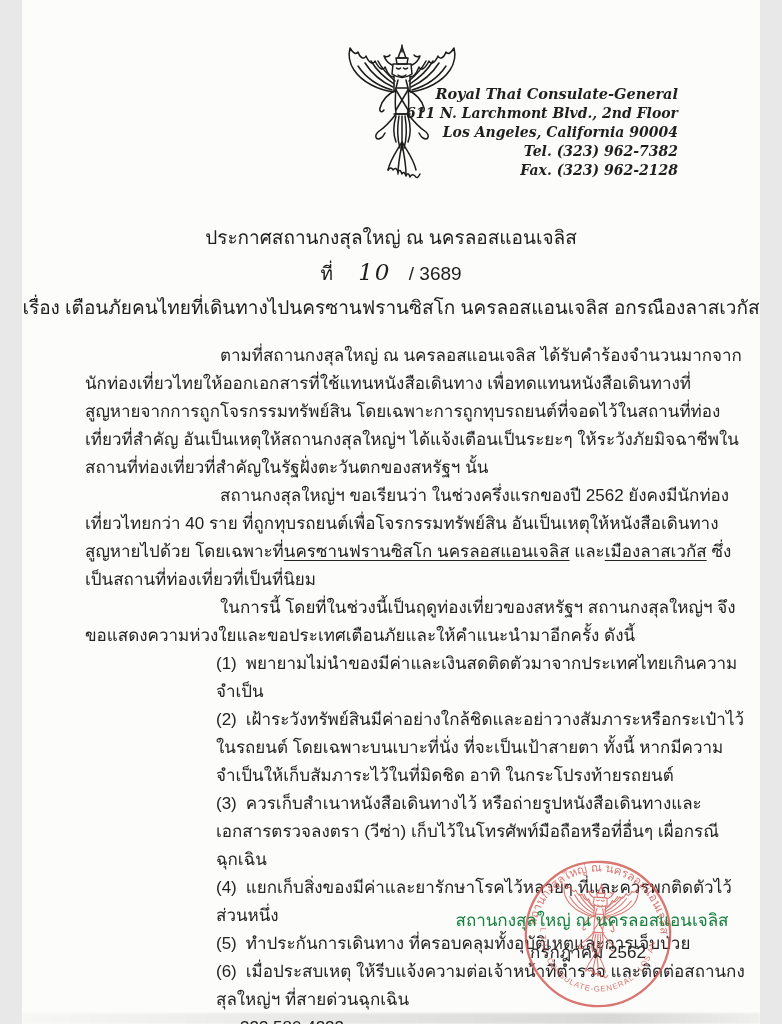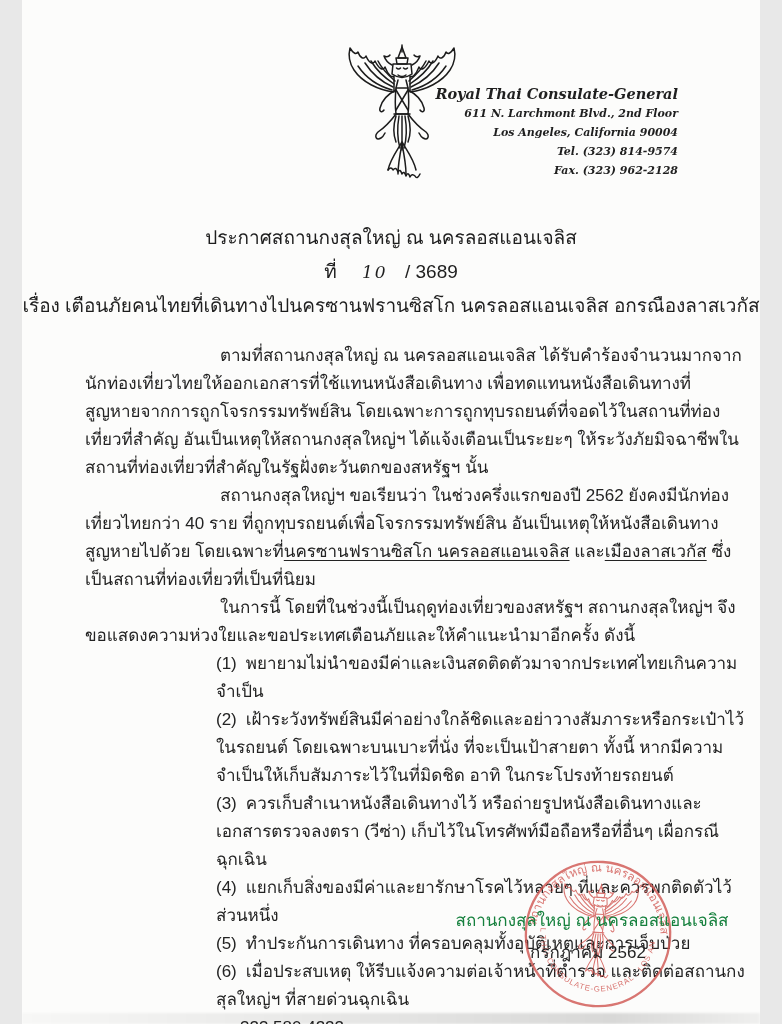--- a/index.html
+++ b/index.html
@@ -16,29 +16,29 @@
   .garuda{position:absolute;left:316px;top:42px;width:128px;height:138px;color:#1c1c1c;}
   
   .letterhead{
     position:absolute;top:84px;right:82px;
     text-align:right;
     font-family:"DejaVu Serif","Liberation Serif",serif;
     font-style:italic;
     color:#1f1f1f;
   }
   .letterhead .org{font-size:14.5px;font-weight:700;line-height:20px;}
-  .letterhead .line{font-size:11px;font-weight:600;line-height:19px;}
+  .letterhead .line{font-size:14px;font-weight:600;line-height:19px;}
   
   .title-block{position:absolute;top:222px;left:0;right:0;text-align:center;}
   .title-line{font-size:19px;line-height:32px;white-space:nowrap;color:#1e1e1e;}
   .doc-no{font-size:19px;line-height:32px;margin:2px 0 2px 0;color:#1e1e1e;}
   .doc-no .prefix{margin-right:20px;}
   .doc-no .handwritten{
     font-family:"DejaVu Serif","Liberation Serif",serif;
-    font-style:italic;font-size:17px;letter-spacing:2px;margin-right:12px;
+    font-style:italic;font-size:23px;letter-spacing:2px;margin-right:12px;
   }
   
   .body-text{
     position:absolute;top:342px;left:63px;width:660px;
     font-size:17px;line-height:28px;color:#232323;
     overflow-wrap:anywhere;
   }
   .para{margin:0;text-indent:135px;}
   .u{text-decoration:underline;text-underline-offset:3px;}
   .list{margin:0;}
@@ -109,21 +109,21 @@
 
       <path d="M64,98 C58,108 52,116 50,126 M64,100 C62,110 60,120 60,130 M64,100 C66,110 68,120 68,130 M64,98 C70,108 76,116 78,126"></path>
       <path d="M50,126 q3,-4 5,0 q3,-4 5,2 q2,-4 4,2 q2,-4 4,2 q2,-5 4,1 q2,-4 5,-1 q2,4 5,-2"></path>
     </g>
   </svg>
 
   <div class="letterhead">
     <div class="org">Royal Thai Consulate-General</div>
     <div class="line">611 N. Larchmont Blvd., 2nd Floor</div>
     <div class="line">Los Angeles, California  90004</div>
-    <div class="line">Tel. (323) 814-9574</div>
+    <div class="line">Tel. (323) 962-7382</div>
     <div class="line">Fax. (323) 962-2128</div>
   </div>
 
   <div class="title-block">
     <div class="title-line">ประกาศสถานกงสุลใหญ่ ณ นครลอสแอนเจลิส</div>
     <div class="doc-no">
       <span class="prefix">ที่</span>
       <span class="handwritten">10</span>
       <span class="suffix">/ 3689</span>
     </div>

